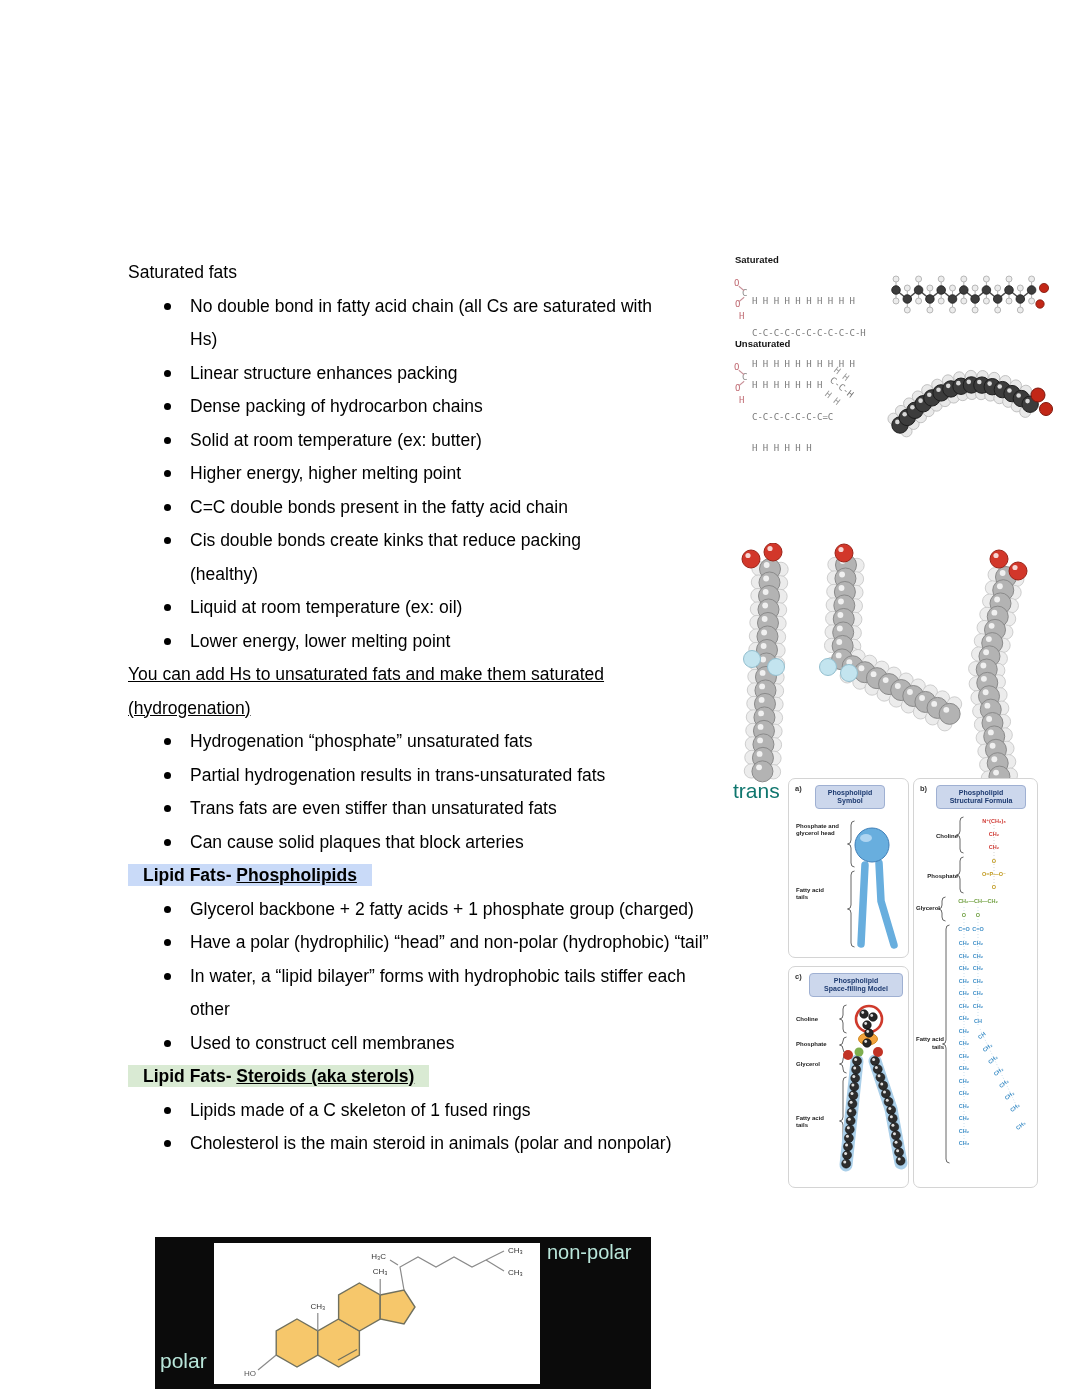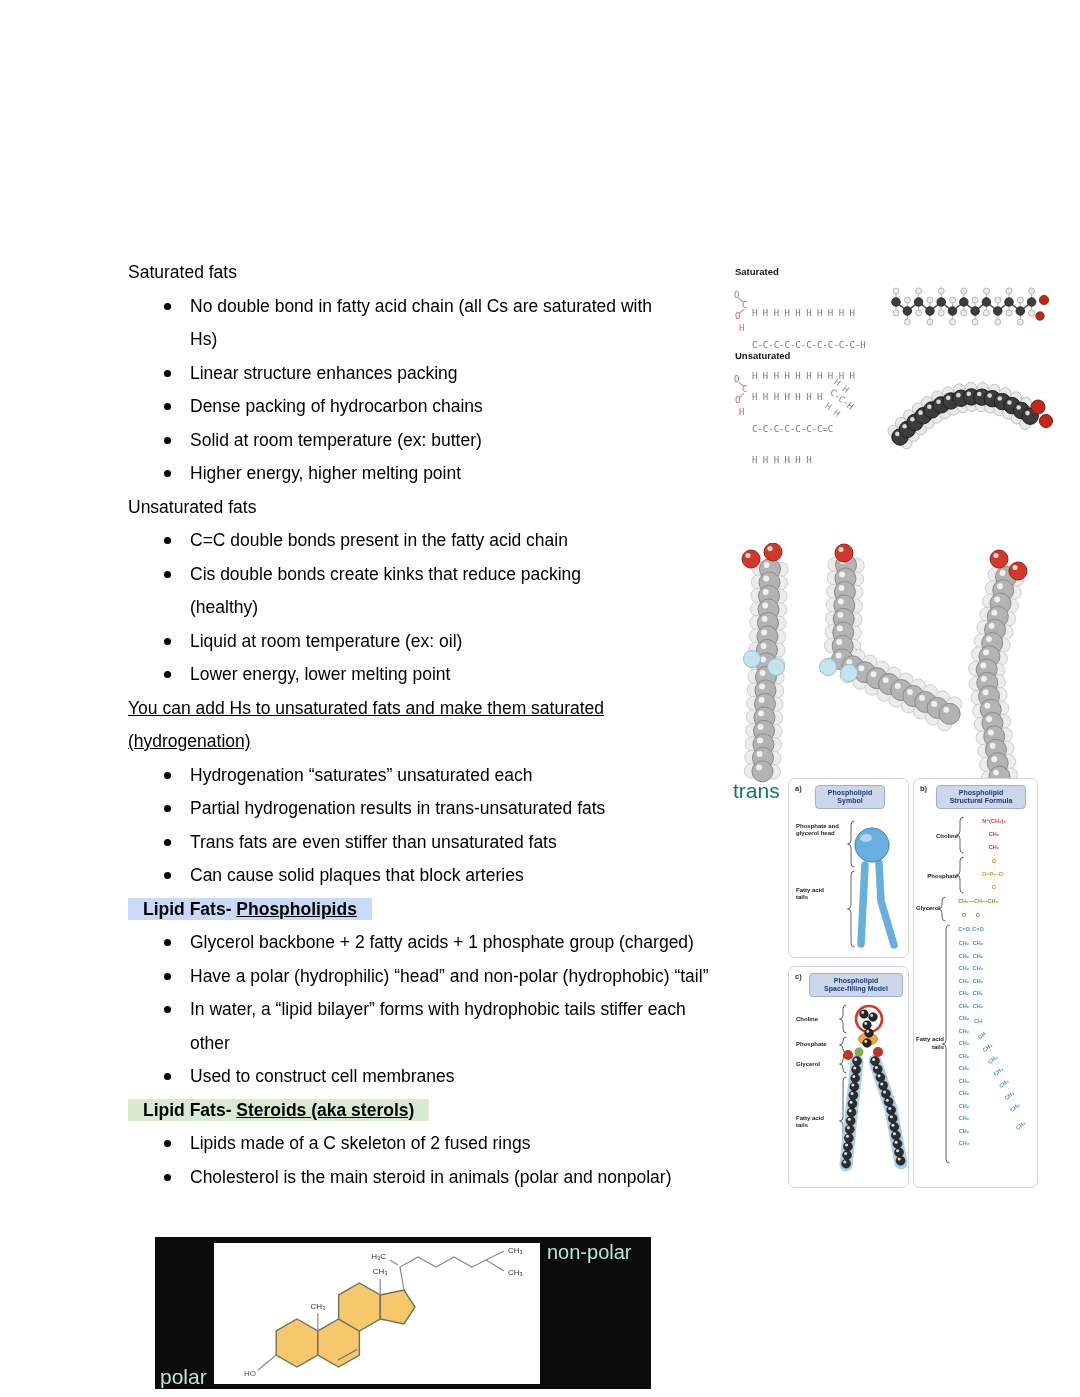--- a/index.html
+++ b/index.html
@@ -12,21 +12,21 @@
   .note{display:flex}
   .note .gutter{flex:0 0 62px;position:relative}
   .note .dot{position:absolute;left:36px;top:13px;width:7px;height:7px;border-radius:50%;background:#000}
   .note .body{flex:1;min-width:0}
   .note .body div{white-space:nowrap}
   .heading{font-weight:normal}
   .ul{text-decoration:underline}
   .hl{padding:1px 15px}
   .section{font-weight:bold}
   
-  .fig1{position:absolute;left:728px;top:264px;width:352px;height:190px}
+  .fig1{position:absolute;left:728px;top:252px;width:352px;height:190px}
   .fa-label{position:absolute;font-weight:bold;font-size:9.5px;color:#141414}
   .mono-rows{position:absolute;font-family:"DejaVu Sans Mono","Liberation Mono",monospace;
     font-size:9px;line-height:10.5px;color:#7a7a7a;white-space:pre}
   .carboxyl{position:absolute;width:16px;height:44px}
   .carboxyl span{position:absolute;font-family:"DejaVu Sans Mono","Liberation Mono",monospace;font-size:9px;color:#c06a72}
   .carboxyl .gray{color:#8a8a8a}
   .cb-bond{position:absolute;width:7px;border-top:1px solid #c89098}
   .tail-seg{position:absolute;font-family:"DejaVu Sans Mono","Liberation Mono",monospace;font-size:9px;color:#7a7a7a;white-space:pre;transform-origin:left center}
   .fig1 svg{position:absolute}
   
@@ -36,21 +36,21 @@
   .panel{position:absolute;background:#fff;border:1px solid #d4d4d4;border-radius:7px}
   .ptag{position:absolute;left:6px;top:5px;font-size:7.5px;font-weight:bold;color:#333}
   .badge{position:absolute;background:#ccd7ec;border:1px solid #9fb0d2;border-radius:4px;color:#1d3a70;
     font-weight:bold;font-size:7px;line-height:8px;text-align:center;padding:3px 2px}
   .plabel{position:absolute;font-size:6px;line-height:7px;font-weight:bold;color:#222}
   .panel svg{position:absolute;left:0;top:0}
   svg text{font-family:"Liberation Sans","DejaVu Sans",sans-serif}
   
   .fig4{position:absolute;left:155px;top:1237px;width:496px;height:152px;background:#0b0b0b}
   .fig4 .whitepanel{position:absolute;left:59px;top:6px;width:326px;height:141px;background:#fff}
-  .polar{position:absolute;left:5px;top:128px;font-size:21px;color:#b9e6da}
+  .polar{position:absolute;left:5px;top:112px;font-size:21px;color:#b9e6da}
   .nonpolar{position:absolute;left:392px;top:4px;font-size:20px;color:#b9e6da}
 </style>
 </head>
 <body>
 
 <div class="notes">
     <div class="note">
       <div class="body heading">
         <div>Saturated fats</div>
       </div>
@@ -90,25 +90,20 @@
     </div>
     <div class="note">
       <div class="gutter">
         <span class="dot"></span>
       </div>
       <div class="body">
         <div>Higher energy, higher melting point</div>
       </div>
     </div>
     <div class="note">
-      <div class="body heading">
-        <div>Unsaturated fats</div>
-      </div>
-    </div>
-    <div class="note">
       <div class="gutter">
         <span class="dot"></span>
       </div>
       <div class="body">
         <div>C=C double bonds present in the fatty acid chain</div>
       </div>
     </div>
     <div class="note">
       <div class="gutter">
         <span class="dot"></span>
@@ -138,21 +133,21 @@
       <div class="body">
         <div><span class="ul">You can add Hs to unsaturated fats and make them saturated</span></div>
         <div><span class="ul">(hydrogenation)</span></div>
       </div>
     </div>
     <div class="note">
       <div class="gutter">
         <span class="dot"></span>
       </div>
       <div class="body">
-        <div>Hydrogenation “saturates” unsaturated each</div>
+        <div>Hydrogenation “phosphate” unsaturated fats</div>
       </div>
     </div>
     <div class="note">
       <div class="gutter">
         <span class="dot"></span>
       </div>
       <div class="body">
         <div>Partial hydrogenation results in trans-unsaturated fats</div>
       </div>
     </div>
@@ -213,21 +208,21 @@
     <div class="note">
       <div class="body section">
         <div><span class="hl" style="background: rgb(217, 234, 211);"><span>Lipid Fats- </span><span class="ul">Steroids (aka sterols)</span></span></div>
       </div>
     </div>
     <div class="note">
       <div class="gutter">
         <span class="dot"></span>
       </div>
       <div class="body">
-        <div>Lipids made of a C skeleton of 2 fused rings</div>
+        <div>Lipids made of a C skeleton of 1 fused rings</div>
       </div>
     </div>
     <div class="note">
       <div class="gutter">
         <span class="dot"></span>
       </div>
       <div class="body">
         <div>Cholesterol is the main steroid in animals (polar and nonpolar)</div>
       </div>
     </div>

